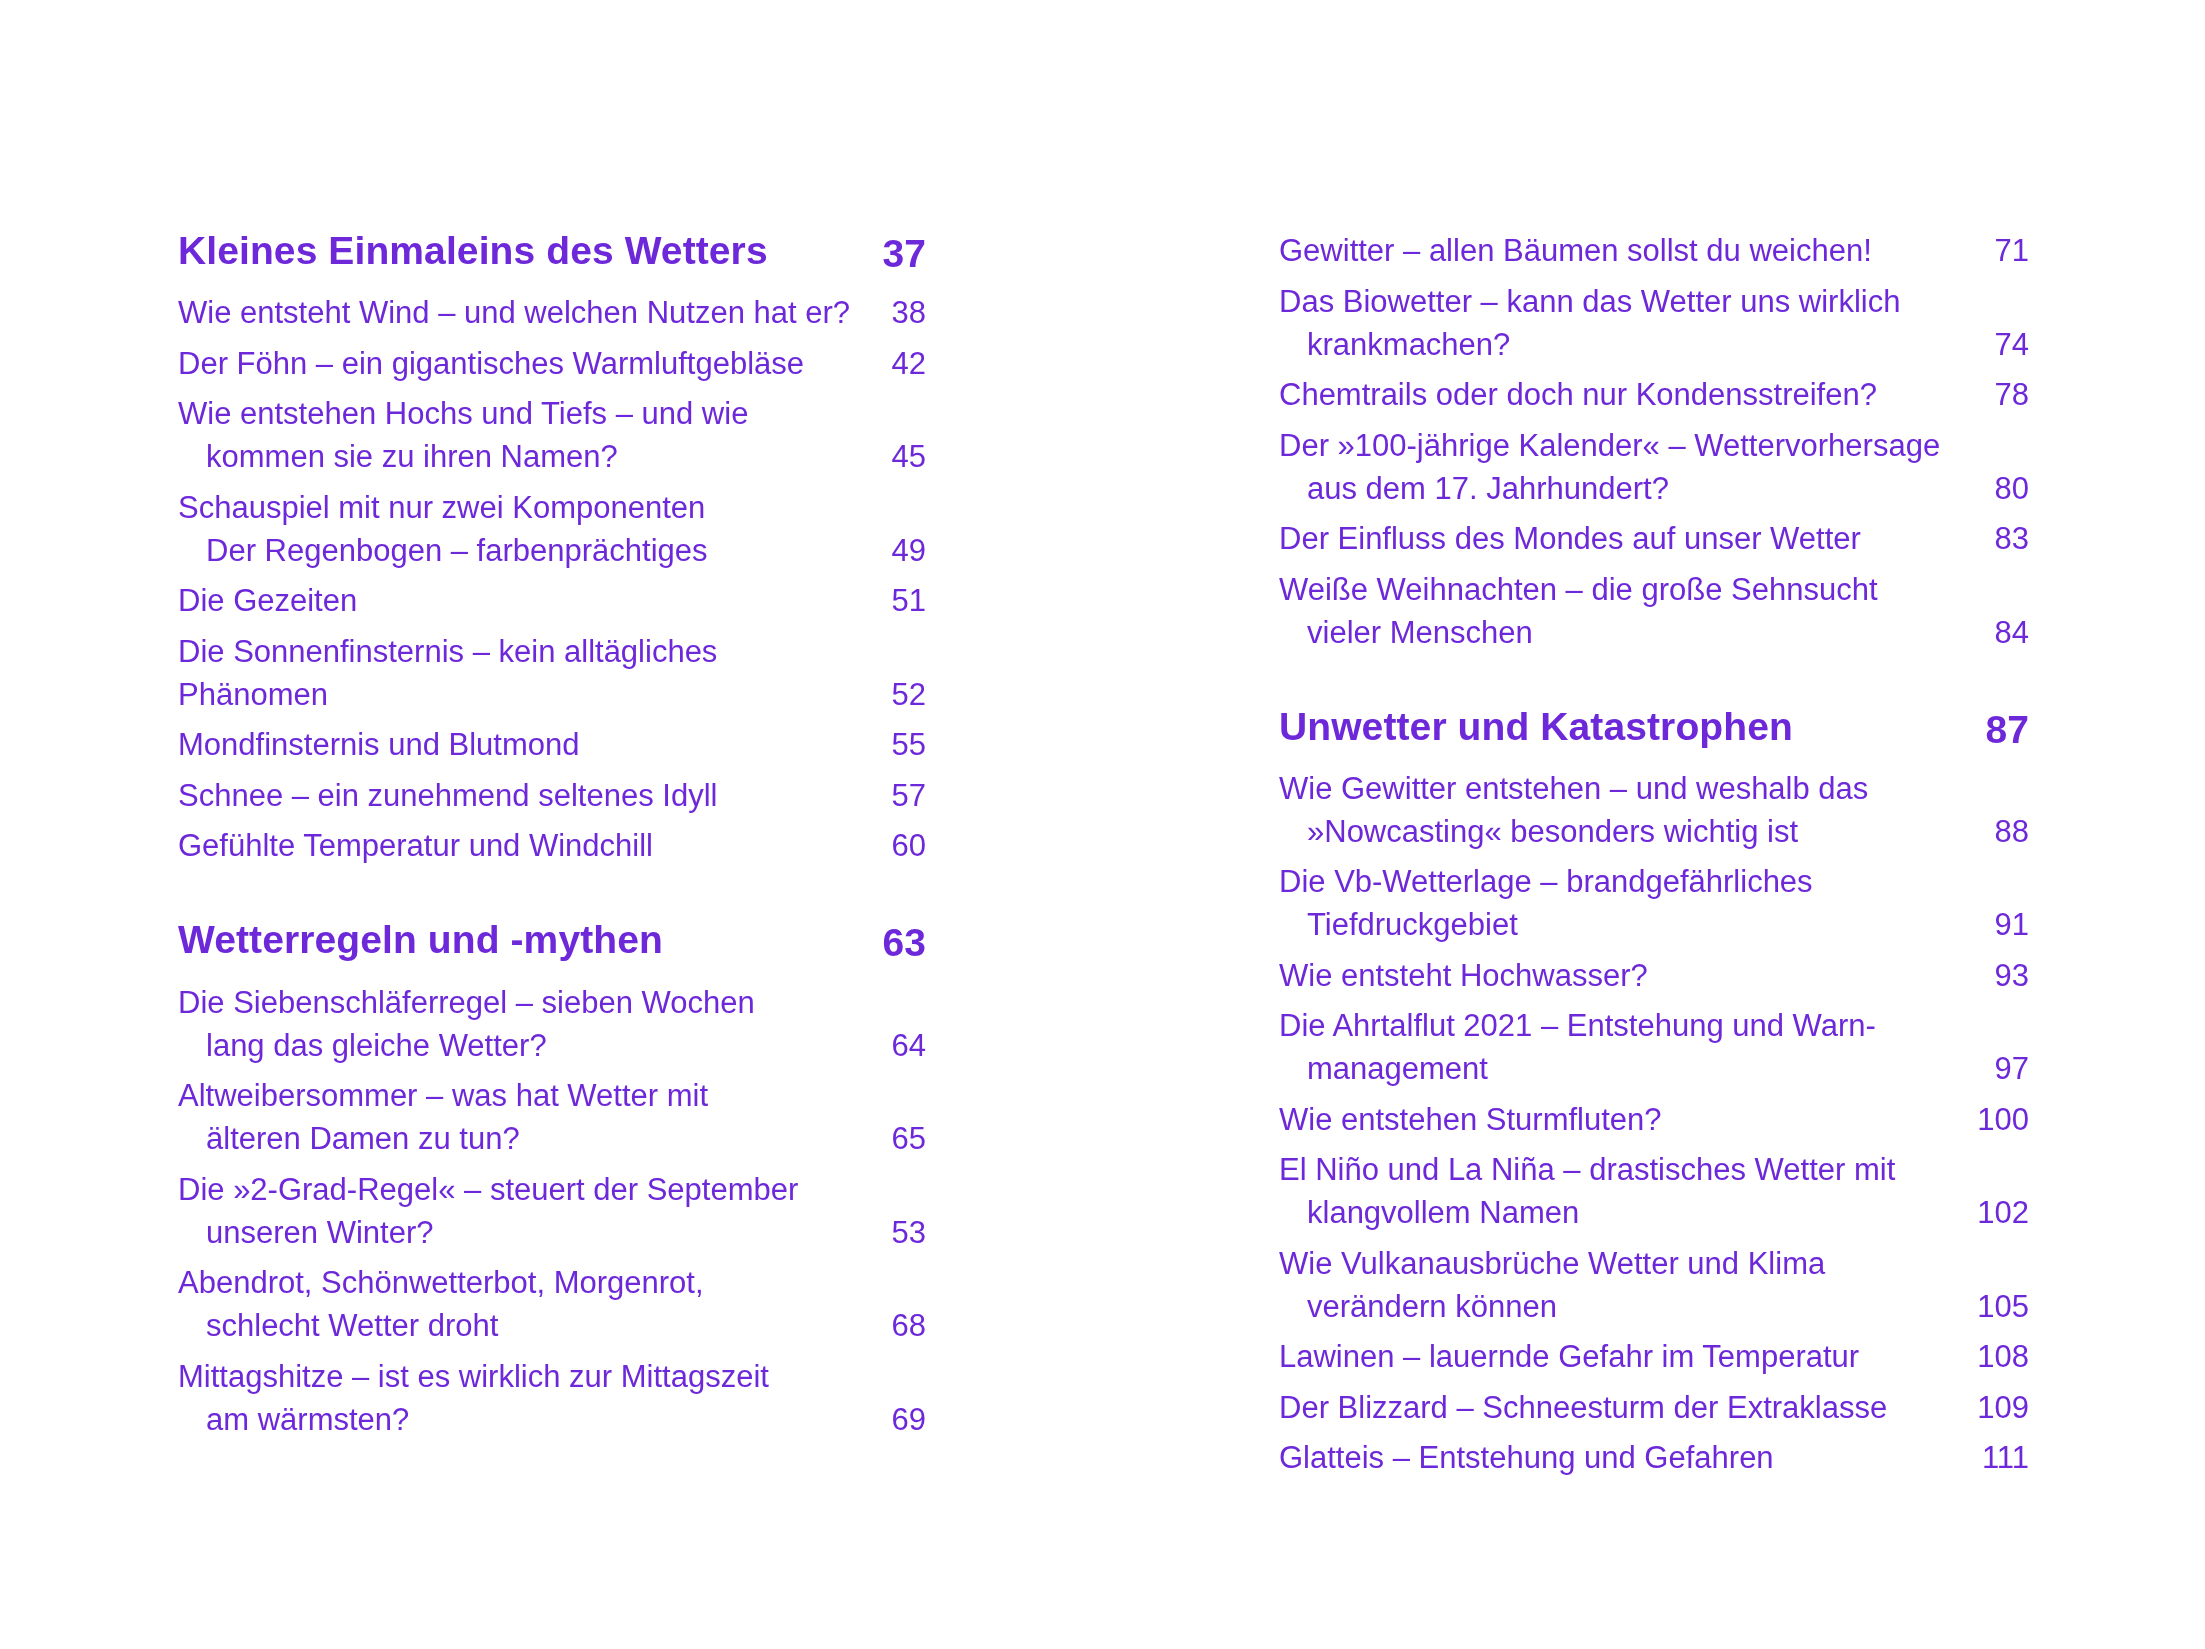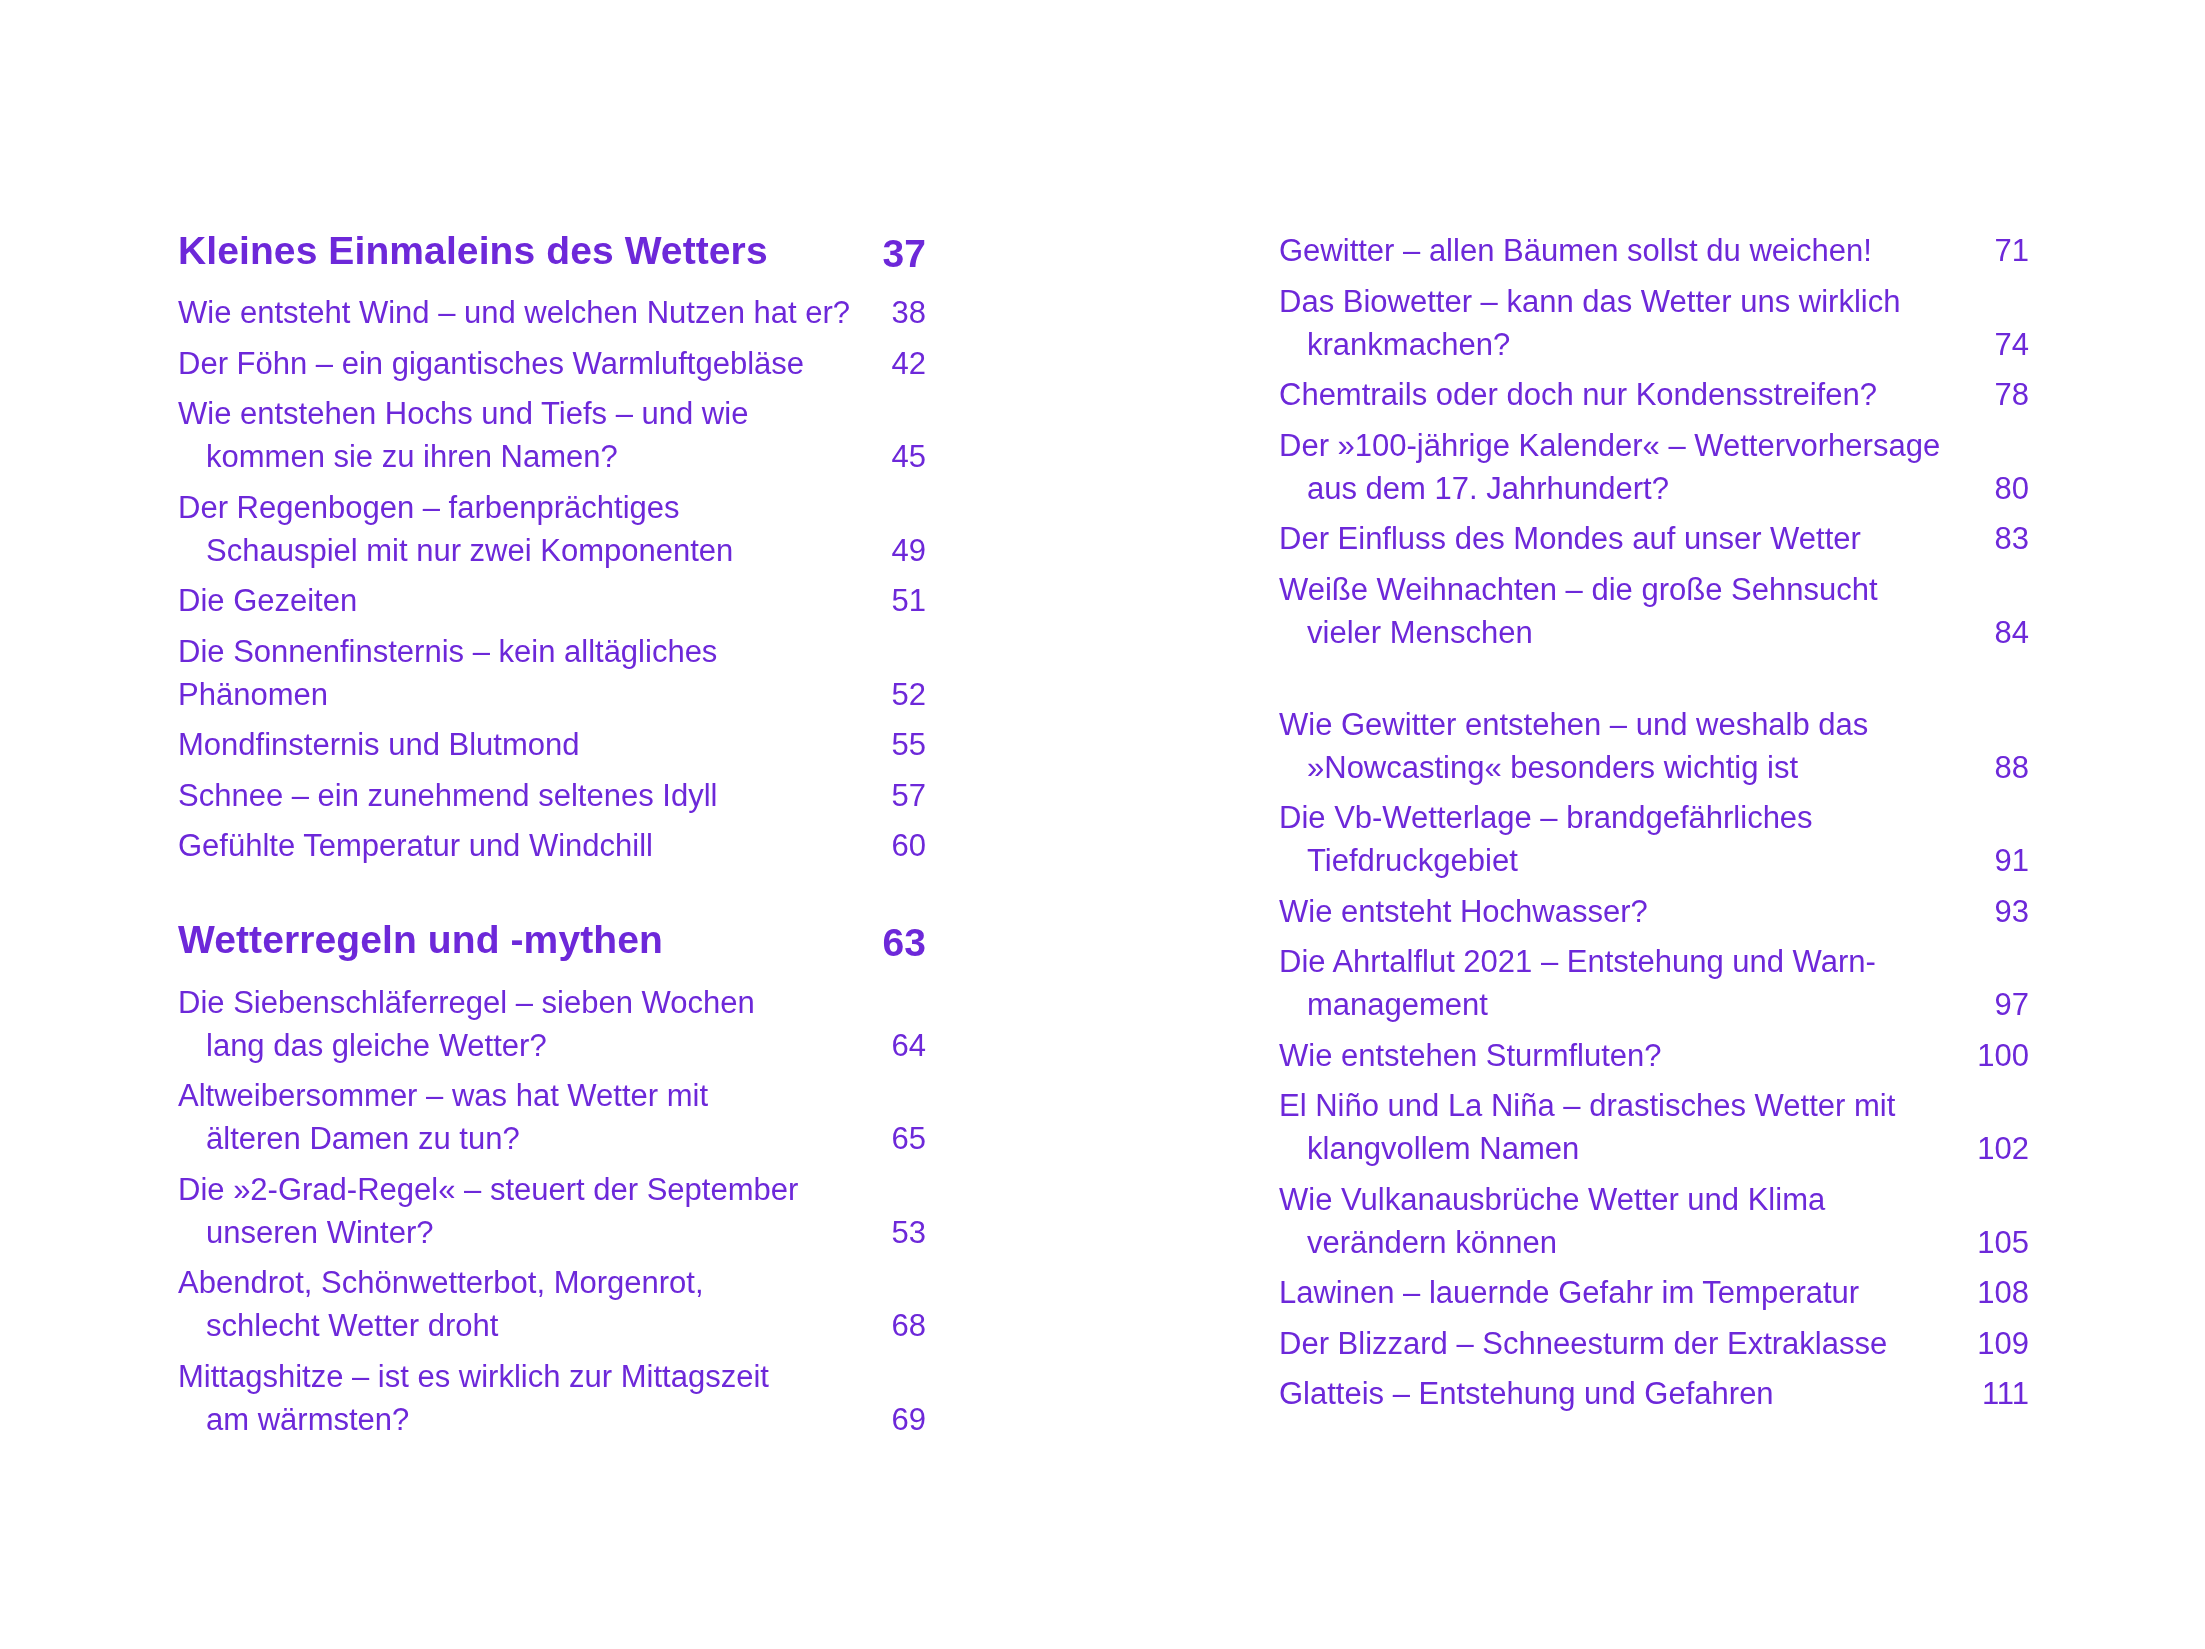--- a/index.html
+++ b/index.html
@@ -84,22 +84,22 @@
       <div class="entry">
         <div class="entry-title">
           <div class="entry-line">Wie entstehen Hochs und Tiefs – und wie</div>
           <div class="entry-line">kommen sie zu ihren Namen?</div>
         </div>
         <div class="entry-page">45</div>
       </div>
 
       <div class="entry">
         <div class="entry-title">
+          <div class="entry-line">Schauspiel mit nur zwei Komponenten</div>
           <div class="entry-line">Der Regenbogen – farbenprächtiges</div>
-          <div class="entry-line">Schauspiel mit nur zwei Komponenten</div>
         </div>
         <div class="entry-page">49</div>
       </div>
 
       <div class="entry">
         <div class="entry-title">
           <div class="entry-line">Die Gezeiten</div>
         </div>
         <div class="entry-page">51</div>
       </div>
@@ -224,20 +224,24 @@
       <div class="entry">
         <div class="entry-title">
           <div class="entry-line">Weiße Weihnachten – die große Sehnsucht</div>
           <div class="entry-line">vieler Menschen</div>
         </div>
         <div class="entry-page">84</div>
       </div>
     </div>
 
     <div class="section">
+      <div class="section-heading">
+        <span>Unwetter und Katastrophen</span>
+        <span class="entry-page">87</span>
+      </div>
 
       <div class="entry">
         <div class="entry-title">
           <div class="entry-line">Wie Gewitter entstehen – und weshalb das</div>
           <div class="entry-line">»Nowcasting« besonders wichtig ist</div>
         </div>
         <div class="entry-page">88</div>
       </div>
 
       <div class="entry">

